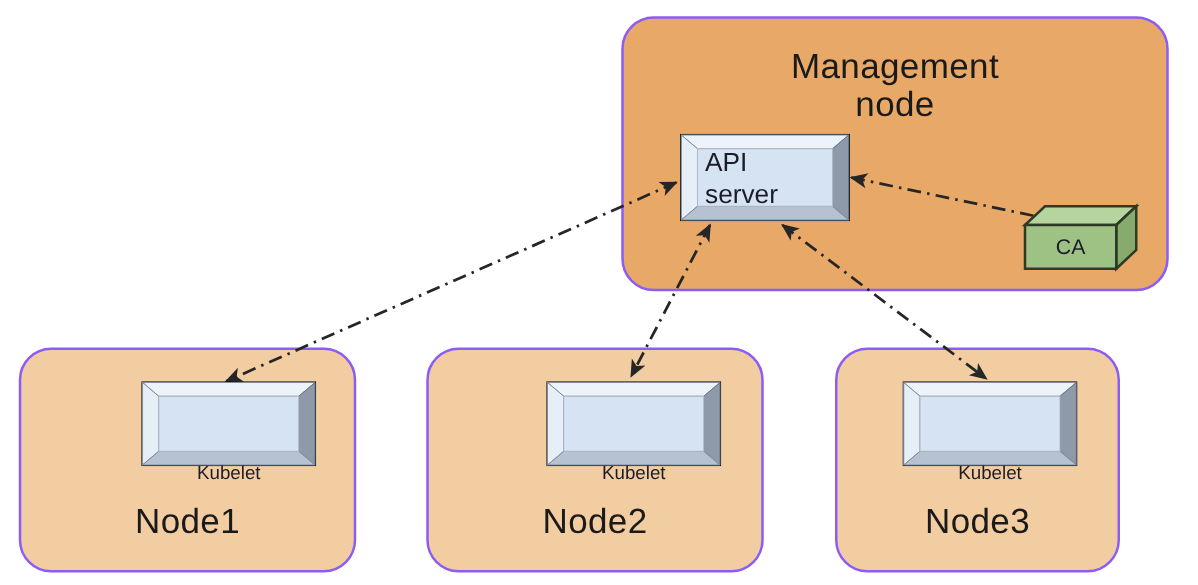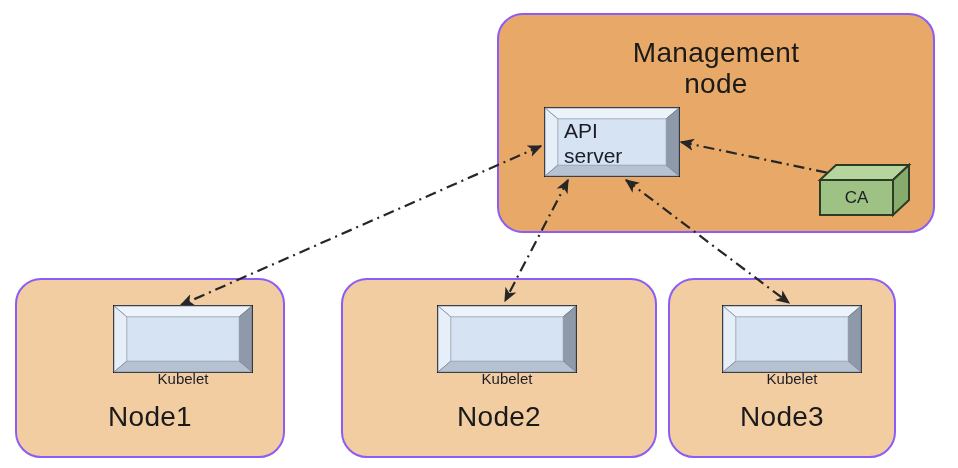--- a/index.html
+++ b/index.html
@@ -102,21 +102,21 @@
 
   <div class="zone zone-mgmt" style="left:497px; top:13px; width:438px; height:220px;">
     <div class="zone-title mgmt-title">Management
 node</div>
   </div>
 
   <div class="zone zone-node" style="left:15px; top:278px; width:270px; height:180px;">
     <div class="zone-title node-title">Node1</div>
   </div>
 
-  <div class="zone zone-node" style="left:341px; top:278px; width:316px; height:180px;padding-left:28px;">
+  <div class="zone zone-node" style="left:341px; top:278px; width:270px; height:180px;padding-left:28px;">
     <div class="zone-title node-title">Node2</div>
   </div>
 
   <div class="zone zone-node" style="left:668px; top:278px; width:228px; height:180px;">
     <div class="zone-title node-title">Node3</div>
   </div>
 
   <svg id="links" viewBox="0 0 958 468" width="958" height="468">
     <defs>
       <marker id="ah" viewBox="0 0 10 10" refX="9" refY="5" markerWidth="6.5" markerHeight="6.5" orient="auto-start-reverse">

